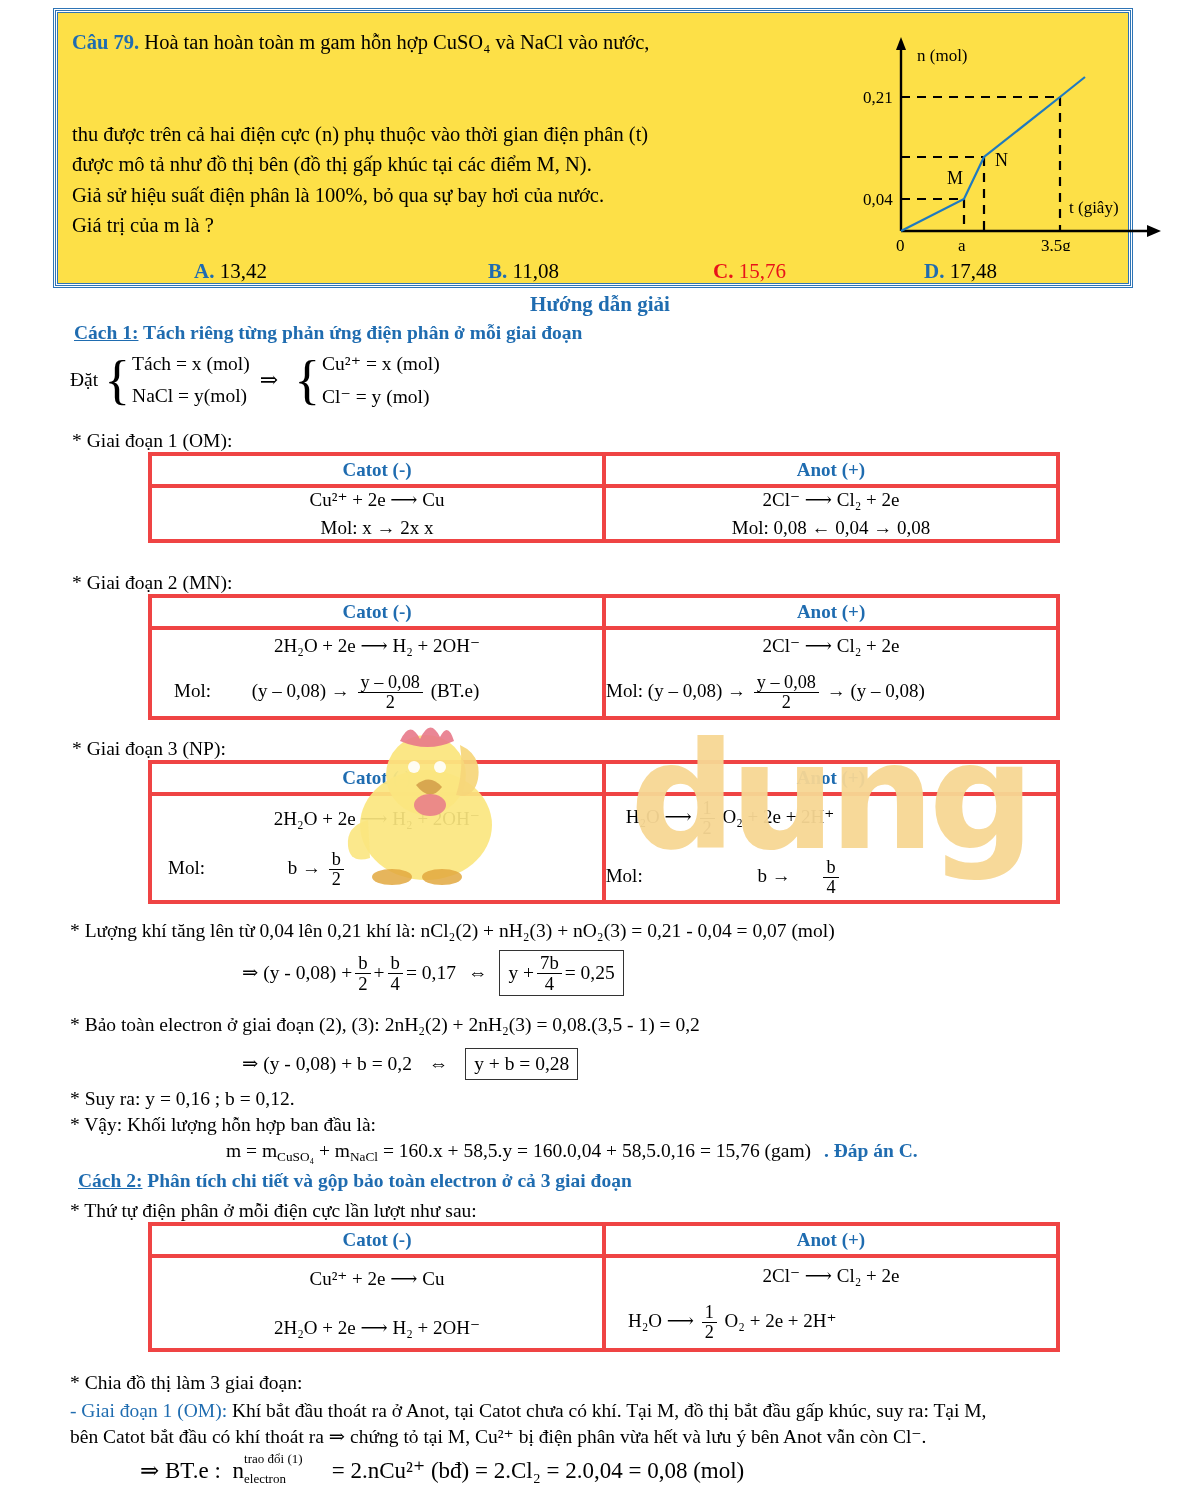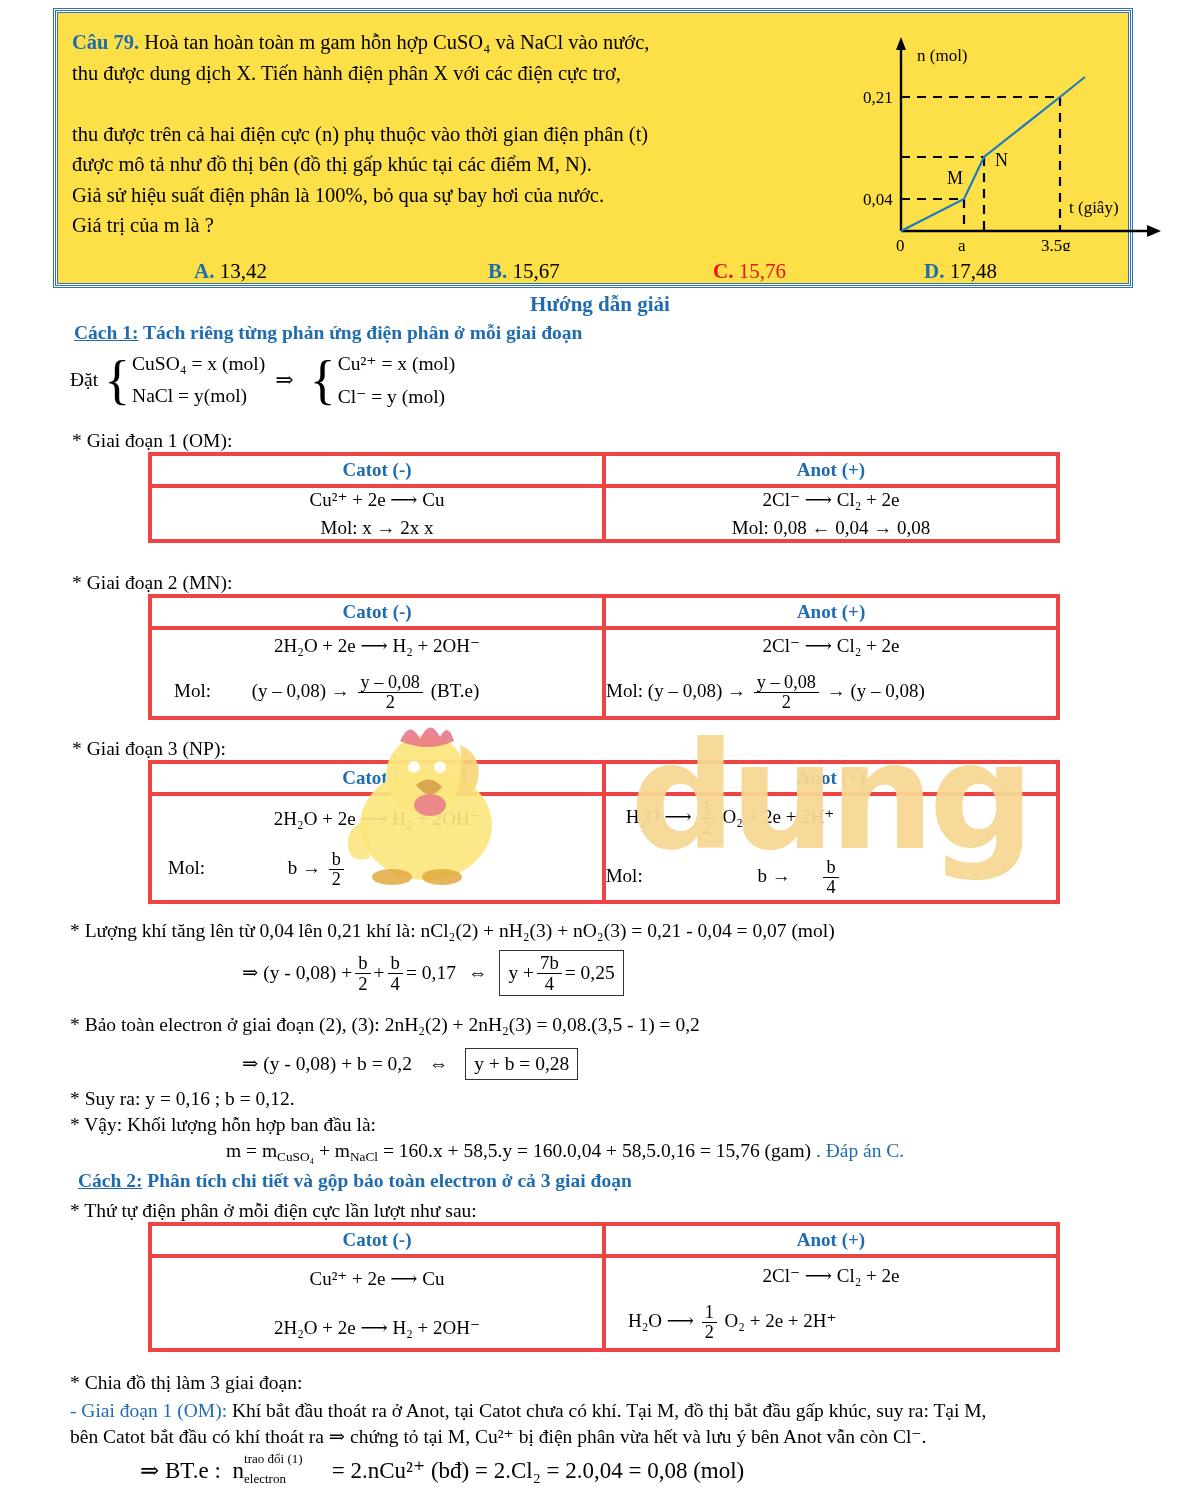--- a/index.html
+++ b/index.html
@@ -168,21 +168,21 @@
   .chick { position: absolute; left: 0px; top: 0px; }
 </style>
 </head>
 <body>
 
 <div class="question-box">
 
   <div class="q-text">
     <span class="lbl">Câu 79.</span>
     <span>Hoà tan hoàn toàn m gam hỗn hợp CuSO₄ và NaCl vào nước,</span><br>
-    <span>thu được dung dịch X. Tiến hành điện phân X với các điện cực trơ,</span><br>
+    <br>
     <br>
     <span>thu được trên cả hai điện cực (n) phụ thuộc vào thời gian điện phân (t)</span><br>
     <span> được mô tả như đồ thị bên (đồ thị gấp khúc tại các điểm M, N).</span><br>
     <span>Giả sử hiệu suất điện phân là 100%, bỏ qua sự bay hơi của nước.</span><br>
     <span>Giá trị của m là ?</span>
   </div>
 
   <div class="graph">
     <svg width="320" height="220" viewBox="0 0 320 220">
 
@@ -218,21 +218,21 @@
     </svg>
   </div>
 
   <div class="answers">
     <div class="ans ans-a">
       <span class="ans-key blue">A.</span>
       <span>13,42</span>
     </div>
     <div class="ans ans-b">
       <span class="ans-key blue">B.</span>
-      <span>15,67</span>
+      <span>11,08</span>
     </div>
     <div class="ans ans-c red">
       <span class="ans-key">C.</span>
       <span>15,76</span>
     </div>
     <div class="ans ans-d">
       <span class="ans-key blue">D.</span>
       <span>17,48</span>
     </div>
   </div>
@@ -242,21 +242,21 @@
 
 <div class="cach cach1">
   <span class="u">Cách 1:</span>
   <span>Tách riêng từng phản ứng điện phân ở mỗi giai đoạn</span>
 </div>
 
 <div class="dat-block">
   <span>Đặt</span>
   <span class="brace">{</span>
   <span class="brace-col">
-    <span>CuSO₄ = x (mol)</span>
+    <span>Tách = x (mol)</span>
     <span>NaCl = y(mol)</span>
   </span>
   <span class="arrow-imp">⇒</span>
   <span class="brace">{</span>
   <span class="brace-col">
     <span>Cu²⁺ = x (mol)</span>
     <span>Cl⁻ = y (mol)</span>
   </span>
 </div>
 
@@ -401,21 +401,21 @@
 <div class="line" style="left:242px; top:1048px;">
   <span>⇒ (y - 0,08) + b = 0,2</span>
   <span style="margin:0 12px;">⇔</span>
   <span class="boxed">y + b = 0,28</span>
 </div>
 
 <div class="line" style="left:70px; top:1086px;">* Suy ra: y = 0,16 ; b = 0,12.</div>
 <div class="line" style="left:70px; top:1112px;">* Vậy: Khối lượng hỗn hợp ban đầu là:</div>
 <div class="line" style="left:226px; top:1138px;">
   <span>m = m<sub>CuSO₄</sub> + m<sub>NaCl</sub> = 160.x + 58,5.y = 160.0,04 + 58,5.0,16 = 15,76 (gam)</span>
-  <span class="blue" style="font-weight:normal; ">. Đáp án C.</span>
+  <span class="blue" style="font-weight:bold; margin-left:8px;">. Đáp án C.</span>
 </div>
 
 <div class="cach cach2">
   <span class="u">Cách 2:</span>
   <span>Phân tích chi tiết và gộp bảo toàn electron ở cả 3 giai đoạn</span>
 </div>
 <div class="line" style="left:70px; top:1198px;">* Thứ tự điện phân ở mỗi điện cực lần lượt như sau:</div>
 
 <table class="rtable" style="left:148px; top:1222px; width:912px;">
   <tbody>

